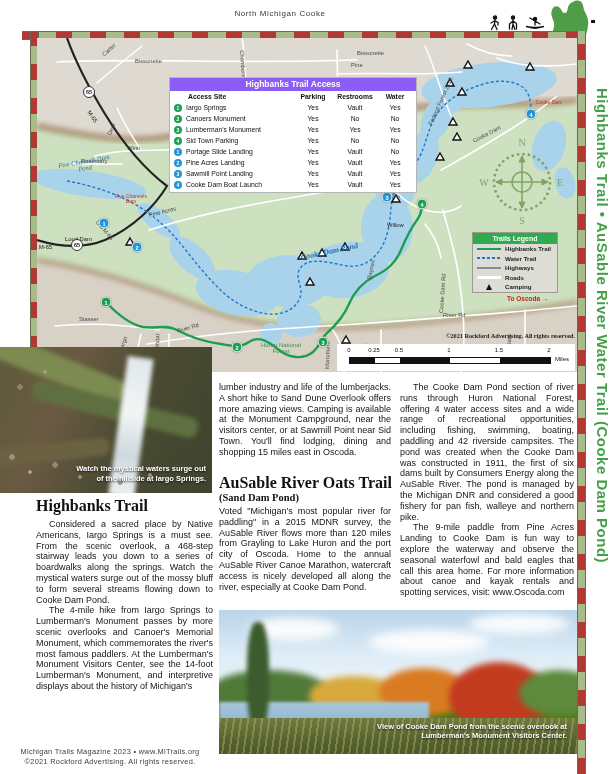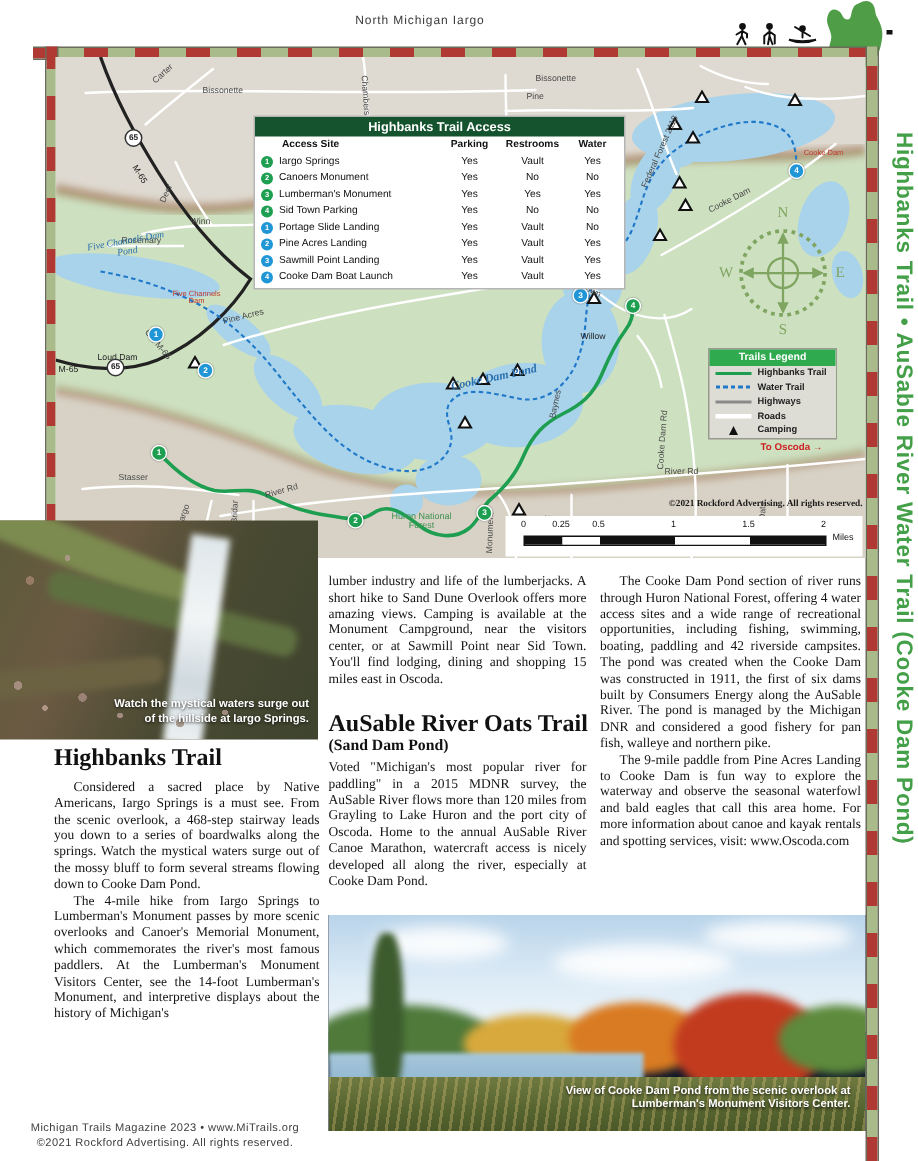--- a/index.html
+++ b/index.html
@@ -30,21 +30,21 @@
   .mk{position:absolute;width:9px;height:9px;border-radius:50%;border:1px solid #fff;
     color:#fff;font-size:5.5px;font-weight:bold;display:flex;align-items:center;justify-content:center;
     transform:translate(-50%,-50%);box-shadow:0 0 1px rgba(0,0,0,.6);}
   .mk.g{background:#1d9e50;} .mk.b{background:#2196d6;}
   .shield{position:absolute;width:10px;height:10px;border-radius:50%;background:#fff;border:1px solid #333;
     font-size:5.5px;font-weight:bold;color:#222;display:flex;align-items:center;justify-content:center;transform:translate(-50%,-50%);}
   .cl{position:absolute;font-family:"Liberation Serif",serif;font-size:10px;color:#7fa561;transform:translate(-50%,-50%);}
   
   .acc{position:absolute;left:133px;top:40px;width:246px;background:#fff;box-shadow:0 0 0 1px #b5b5b5;padding-bottom:2px;}
   .tbl-title{height:13px;line-height:13px;text-align:center;color:#fff;font-weight:bold;font-size:8.5px;}
-  .t-grn{background:#14532d;} .t-blu{background:#29abe2;margin-top:1px;}
+  .t-grn{background:#8b5cf6;} .t-blu{background:#29abe2;margin-top:1px;}
   .thead,.trow{display:flex;align-items:center;height:11px;font-size:6.8px;padding:0 4px;}
   .thead{font-weight:bold;color:#111;}
   .thead .site{padding-left:14px;}
   .site{flex:1;text-align:left;color:#111;}
   .c{text-align:center;color:#111;}
   .w38{width:38px;} .w46{width:46px;} .w34{width:34px;}
   .num{width:8px;height:8px;border-radius:50%;color:#fff;font-size:5px;font-weight:bold;
     display:flex;align-items:center;justify-content:center;margin-right:4px;}
   .num.g{background:#1d9e50;} .num.b{background:#2196d6;}
   
@@ -72,45 +72,45 @@
   .photo-l .litter{position:absolute;inset:0;opacity:.8;background-image:
     radial-gradient(circle 3px at 12px 110px,#b49a90 90%,transparent),radial-gradient(circle 2px at 30px 125px,#c4a79a 90%,transparent),
     radial-gradient(circle 3px at 55px 118px,#a98f85 90%,transparent),radial-gradient(circle 2px at 80px 130px,#b49a90 90%,transparent),
     radial-gradient(circle 3px at 20px 40px,#a5846f 90%,transparent),radial-gradient(circle 2px at 45px 25px,#b49a90 90%,transparent),
     radial-gradient(circle 3px at 120px 135px,#9c8878 90%,transparent),radial-gradient(circle 2px at 150px 128px,#b49a90 90%,transparent);}
   .log{position:absolute;border-radius:8px;filter:blur(2px);}
   .stream{position:absolute;left:118px;top:10px;width:26px;height:140px;filter:blur(2px);transform:rotate(8deg);
     background:linear-gradient(180deg,#dfe7ea,#f2f5f6 40%,#cfd9de 70%,#eef2f3);}
   .cap{position:absolute;color:#fff;font-weight:bold;font-size:7.5px;line-height:1.25;text-align:right;
     text-shadow:0 1px 2px rgba(0,0,0,.8);}
-  .photo-b{position:absolute;left:219px;top:610px;width:358px;height:144px;overflow:hidden;background:#0f172a;}
+  .photo-b{position:absolute;left:219px;top:610px;width:358px;height:144px;overflow:hidden;background:#4d7c0f;}
   .sky{position:absolute;left:0;top:0;width:100%;height:78px;
     background:linear-gradient(180deg,#b9d4ea 0%,#dcebf6 55%,#eef5fa 100%);}
   .cloud{position:absolute;background:#fff;border-radius:50%;filter:blur(5px);opacity:.9;}
   .blob{position:absolute;border-radius:50%;filter:blur(3px);}
   .pondwater{position:absolute;left:0;top:92px;width:210px;height:22px;filter:blur(1.5px);
     background:linear-gradient(180deg,#a7c8dc,#8fb6cf);}
   .fg{position:absolute;left:0;top:108px;width:100%;height:56px;
     background:linear-gradient(180deg,#6f7a40 0%,#55632f 40%,#3c4a22 100%);}
   .fg:after{content:"";position:absolute;inset:0;background:repeating-linear-gradient(98deg,rgba(214,190,120,.35) 0 2px,transparent 2px 7px);}
   
   .h1{position:absolute;font-family:"Liberation Serif",serif;font-weight:bold;font-size:16px;color:#111;}
   .h2sub{position:absolute;font-family:"Liberation Serif",serif;font-weight:bold;font-size:10.5px;color:#111;}
-  .col{position:absolute;font-family:Liberation Serif, serif;font-size:9px;line-height:1.2;color:#151515;text-align:justify;}
+  .col{position:absolute;font-family:Liberation Sans, sans-serif;font-size:9px;line-height:1.2;color:#151515;text-align:justify;}
   .col p{margin:0;}
   .col p.ind{text-indent:13px;}
   .footer{position:absolute;left:8px;top:747px;width:204px;text-align:center;
     font-size:7.4px;letter-spacing:.3px;line-height:1.35;color:#3c3c3c;}
 </style>
 </head>
 <body>
 
 <div class="page">
 
-  <div class="hdr-title">North Michigan Iargo</div>
+  <div class="hdr-title">North Michigan Cooke</div>
   <div class="hdr-icons">
     <svg width="15" height="16" viewBox="0 0 15 16">
       <g stroke="#111" stroke-width="1.3" fill="none" stroke-linecap="round">
         <circle cx="8" cy="2.5" r="1.6" fill="#111"></circle>
         <path d="M8,4.5 L7.5,9 M7.8,5.8 L4,8 M7.8,5.8 L11,7.5 L11,10 M7.5,9 L4.5,14.5 M7.5,9 L10,14.5"></path>
       </g>
     </svg>
     <svg width="15" height="16" viewBox="0 0 15 16">
       <g stroke="#111" stroke-width="1.3" fill="none" stroke-linecap="round">
         <circle cx="7" cy="2.5" r="1.6" fill="#111"></circle>

